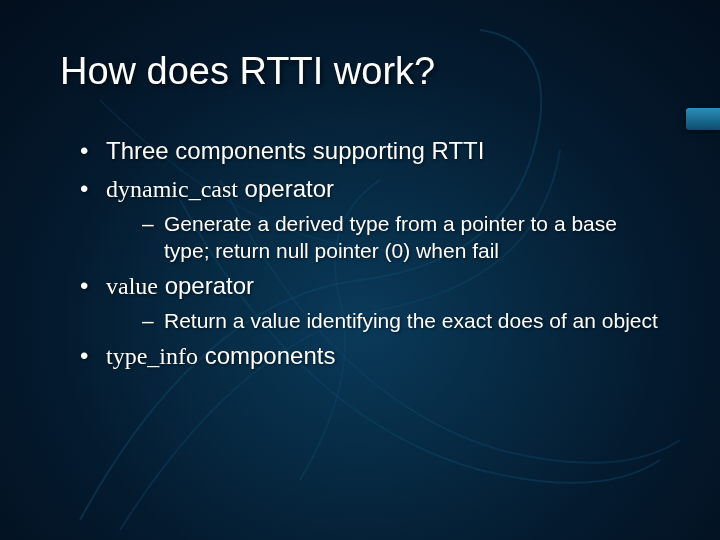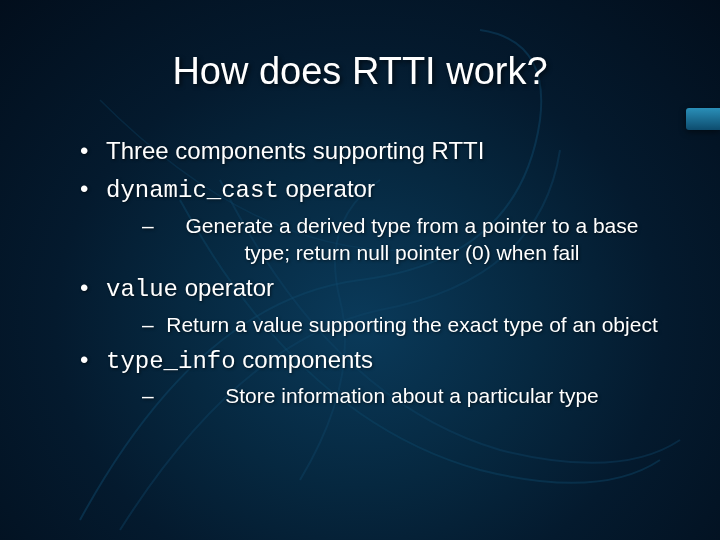--- a/index.html
+++ b/index.html
@@ -20,21 +20,20 @@
   .bg-swirl svg { width: 100%; height: 100%; }
   .slide {
     position: relative;
     width: 100%;
     height: 100%;
     padding: 50px 60px 40px 60px;
   }
   .title {
     font-size: 38px;
     font-weight: 400;
-    text-align: center;
     margin-bottom: 42px;
     text-shadow: 2px 2px 4px rgba(0,0,0,0.6);
   }
   ul.top {
     list-style: none;
     padding-left: 20px;
   }
   ul.top > li {
     position: relative;
     padding-left: 26px;
@@ -55,30 +54,29 @@
     padding-left: 36px;
     margin-top: 4px;
     margin-bottom: 4px;
   }
   ul.sub > li {
     position: relative;
     padding-left: 22px;
     font-size: 21px;
     line-height: 1.3;
     text-shadow: 1px 1px 3px rgba(0,0,0,0.6);
-    text-align: center;
   }
   ul.sub > li::before {
     content: "–";
     position: absolute;
     left: 0;
     top: 0;
   }
   .mono {
-    font-family: Liberation Mono, monospace;
+    font-family: Liberation Serif, serif;
   }
   .accent {
     position: absolute;
     top: 108px;
     right: 0;
     width: 34px;
     height: 22px;
     background: linear-gradient(180deg, #2a8fb8 0%, #0d4c6e 100%);
     border-radius: 3px 0 0 3px;
     box-shadow: 0 2px 6px rgba(0,0,0,0.5);
@@ -112,25 +110,22 @@
     <li>
       <span class="mono">dynamic_cast</span><span> operator</span>
       <ul class="sub">
         <li>Generate a derived type from a pointer to a base type; return null pointer (0) when fail</li>
       </ul>
     </li>
 
     <li>
       <span class="mono">value</span><span> operator</span>
       <ul class="sub">
-        <li>Return a value supporting the exact type of an object</li>
+        <li>Return a value identifying the exact does of an object</li>
       </ul>
     </li>
 
     <li>
       <span class="mono">type_info</span><span> components</span>
-      <ul class="sub">
-        <li>Store information about a particular type</li>
-      </ul>
     </li>
 
   </ul>
 </div>
 
 </body></html>

